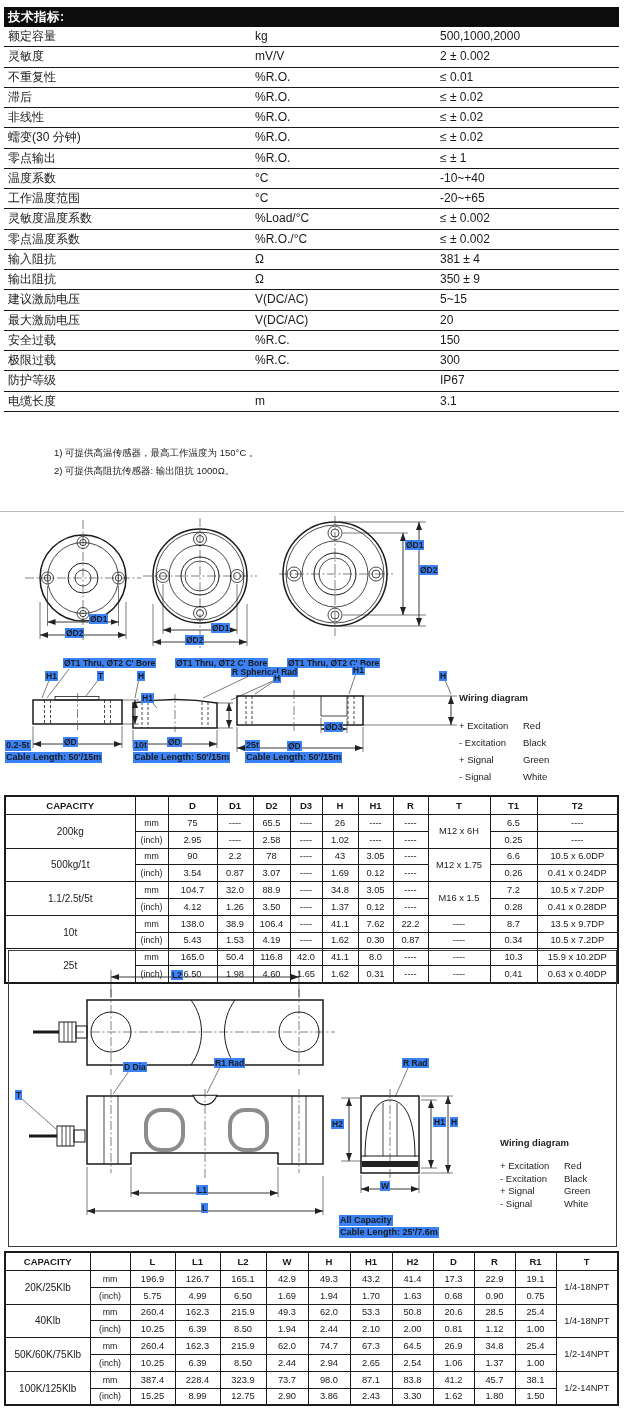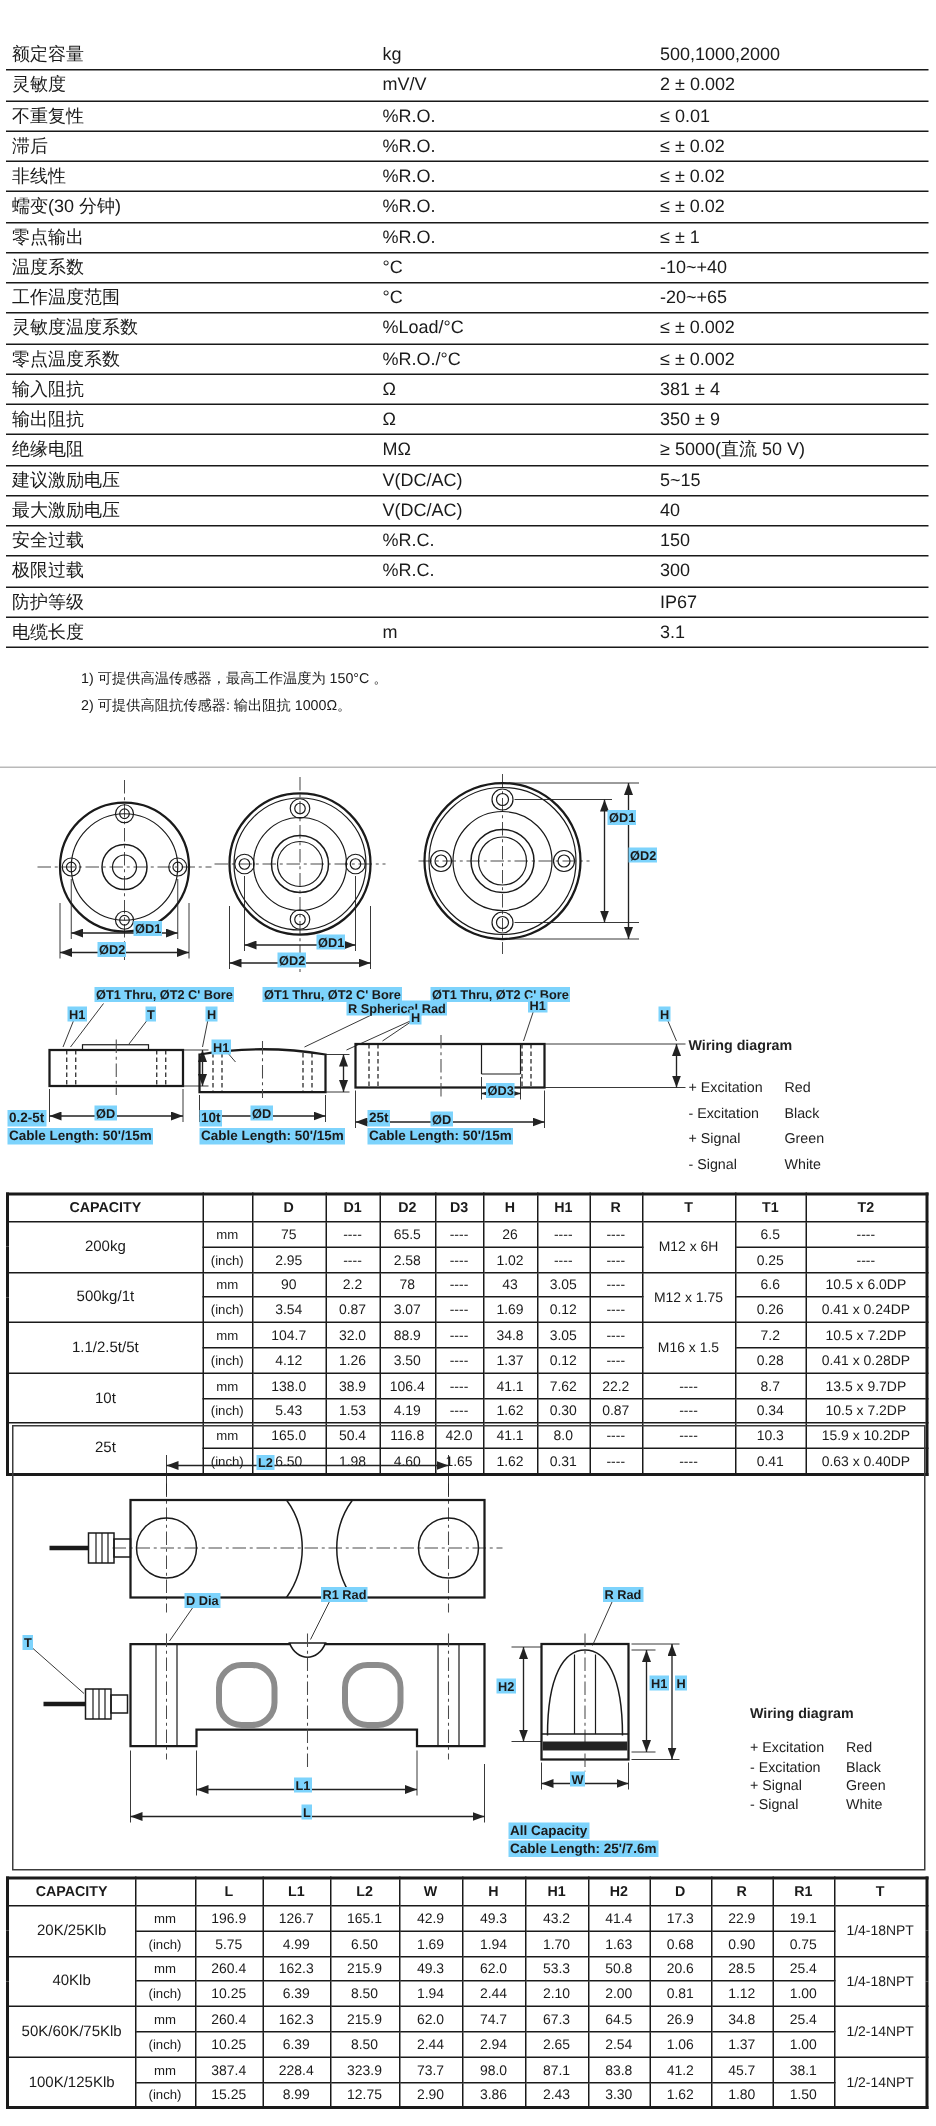--- a/index.html
+++ b/index.html
@@ -14,21 +14,21 @@
   .sl{left:4px;} .su{left:251px;} .sv{left:436px;}
   
   #footnotes{position:absolute;left:6px;top:444px;margin-left:48px;}
   .fnline{font-size:9.5px;line-height:18px;white-space:nowrap;}
   
   #sep{position:absolute;left:0;top:511px;width:624px;height:1px;background:#b9b9b9;}
   
   #d1{position:absolute;left:5px;top:512px;width:614px;height:280px;}
   #d2{position:absolute;left:8px;top:950px;width:609px;height:297px;border:1.5px solid #3c3c3c;box-sizing:border-box;}
   #d1 svg,#d2 svg{position:absolute;left:0;top:0;}
-  .dlabel{position:absolute;font-size:8.5px;font-weight:bold;background:#7dd3fc;padding:0 1px;
+  .dlabel{position:absolute;font-size:8.5px;font-weight:bold;background:#3b82f6;padding:0 1px;
           white-space:nowrap;line-height:10px;z-index:3;}
   .capb{font-size:9px;line-height:11px;}
   
   .ol{fill:none;stroke:#1a1a1a;stroke-width:1.5;}
   .o1{fill:none;stroke:#1a1a1a;stroke-width:1;}
   .th{fill:none;stroke:#1a1a1a;stroke-width:.8;}
   .dash{stroke-dasharray:3 2;}
   .cl{fill:none;stroke:#4a4a4a;stroke-width:.7;stroke-dasharray:9 2.5 2 2.5;}
   .ext{stroke:#222;stroke-width:.6;}
   .dim{stroke:#222;stroke-width:.9;}
@@ -49,20 +49,23 @@
   td.cap{font-size:10px;}
   td.unit{font-size:8.8px;}
   td.vt{vertical-align:top;padding-top:1px;margin-top:47px;}
   td.vb{vertical-align:bottom;padding-bottom:2px;}
 </style>
 </head>
 <body>
 
 <div class="page">
 
+  <div id="specbar">
+    <span>技术指标:</span>
+  </div>
   <div id="spec-rows">
       <div class="srow">
         <span class="sl">额定容量</span>
         <span class="su">kg</span>
         <span class="sv">500,1000,2000</span>
       </div>
       <div class="srow">
         <span class="sl">灵敏度</span>
         <span class="su">mV/V</span>
         <span class="sv">2 ± 0.002</span>
@@ -116,33 +119,28 @@
         <span class="sl">输入阻抗</span>
         <span class="su">Ω</span>
         <span class="sv">381 ± 4</span>
       </div>
       <div class="srow">
         <span class="sl">输出阻抗</span>
         <span class="su">Ω</span>
         <span class="sv">350 ± 9</span>
       </div>
       <div class="srow">
-        <span class="sl">绝缘电阻</span>
-        <span class="su">MΩ</span>
-        <span class="sv">≥ 5000(直流 50 V)</span>
-      </div>
-      <div class="srow">
         <span class="sl">建议激励电压</span>
         <span class="su">V(DC/AC)</span>
         <span class="sv">5~15</span>
       </div>
       <div class="srow">
         <span class="sl">最大激励电压</span>
         <span class="su">V(DC/AC)</span>
-        <span class="sv">40</span>
+        <span class="sv">20</span>
       </div>
       <div class="srow">
         <span class="sl">安全过载</span>
         <span class="su">%R.C.</span>
         <span class="sv">150</span>
       </div>
       <div class="srow">
         <span class="sl">极限过载</span>
         <span class="su">%R.C.</span>
         <span class="sv">300</span>

